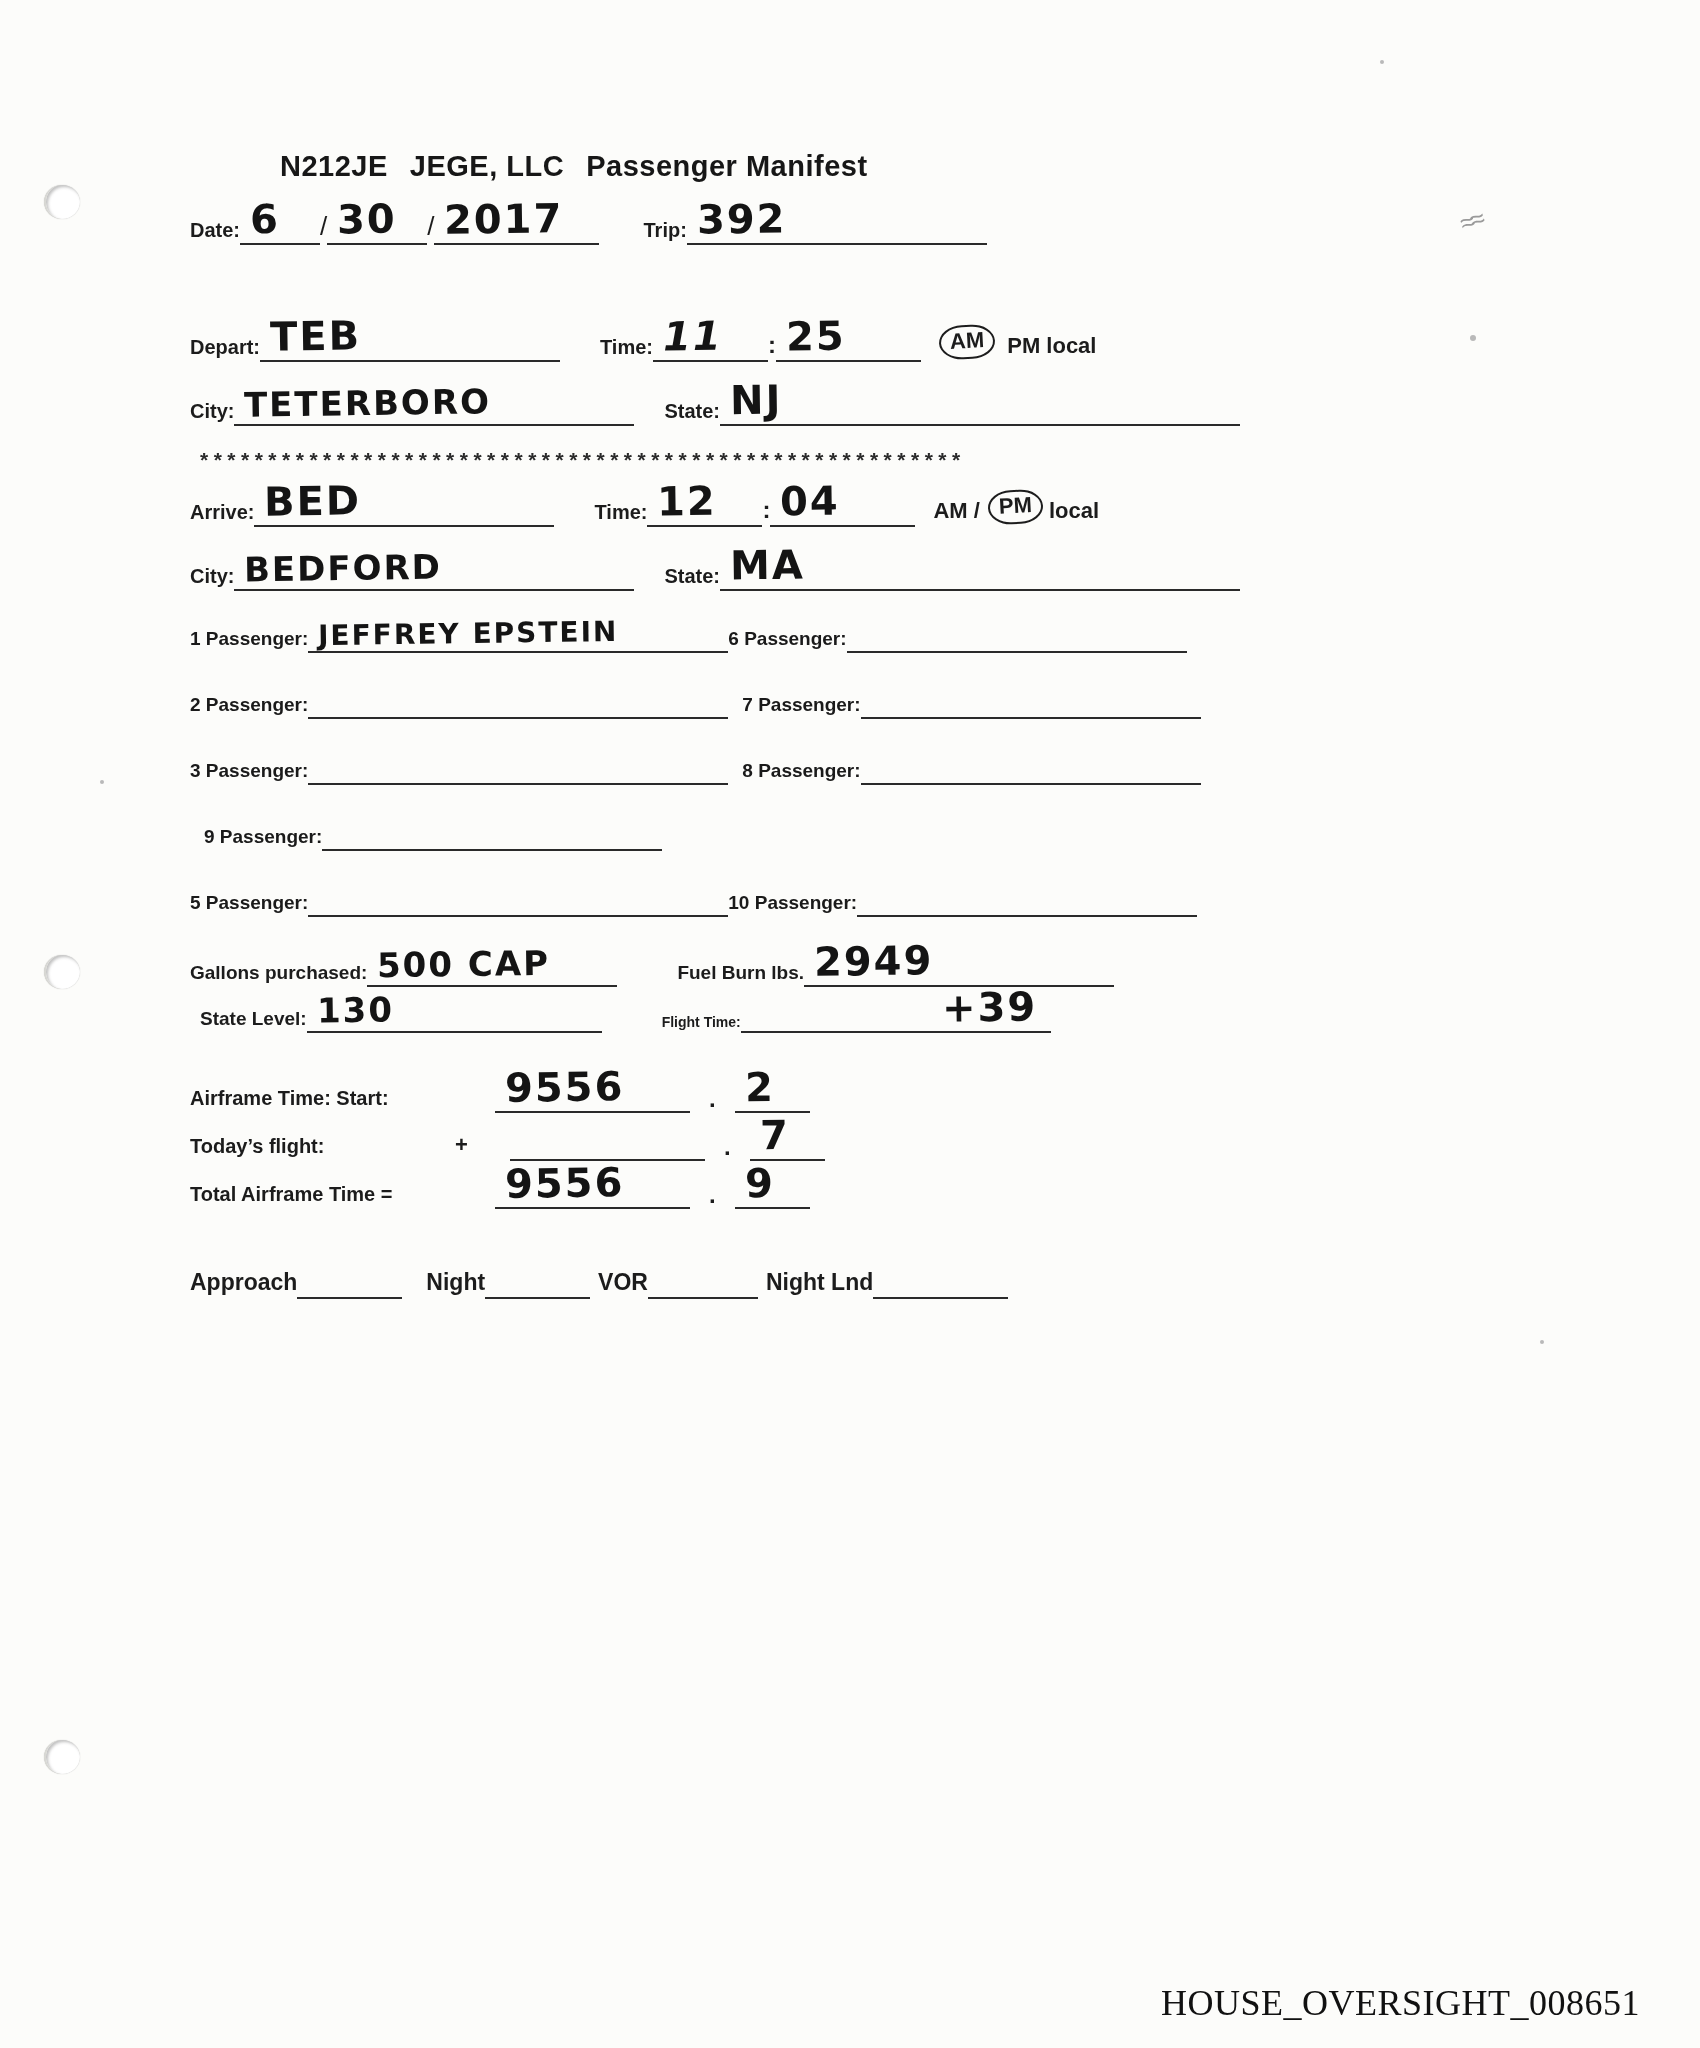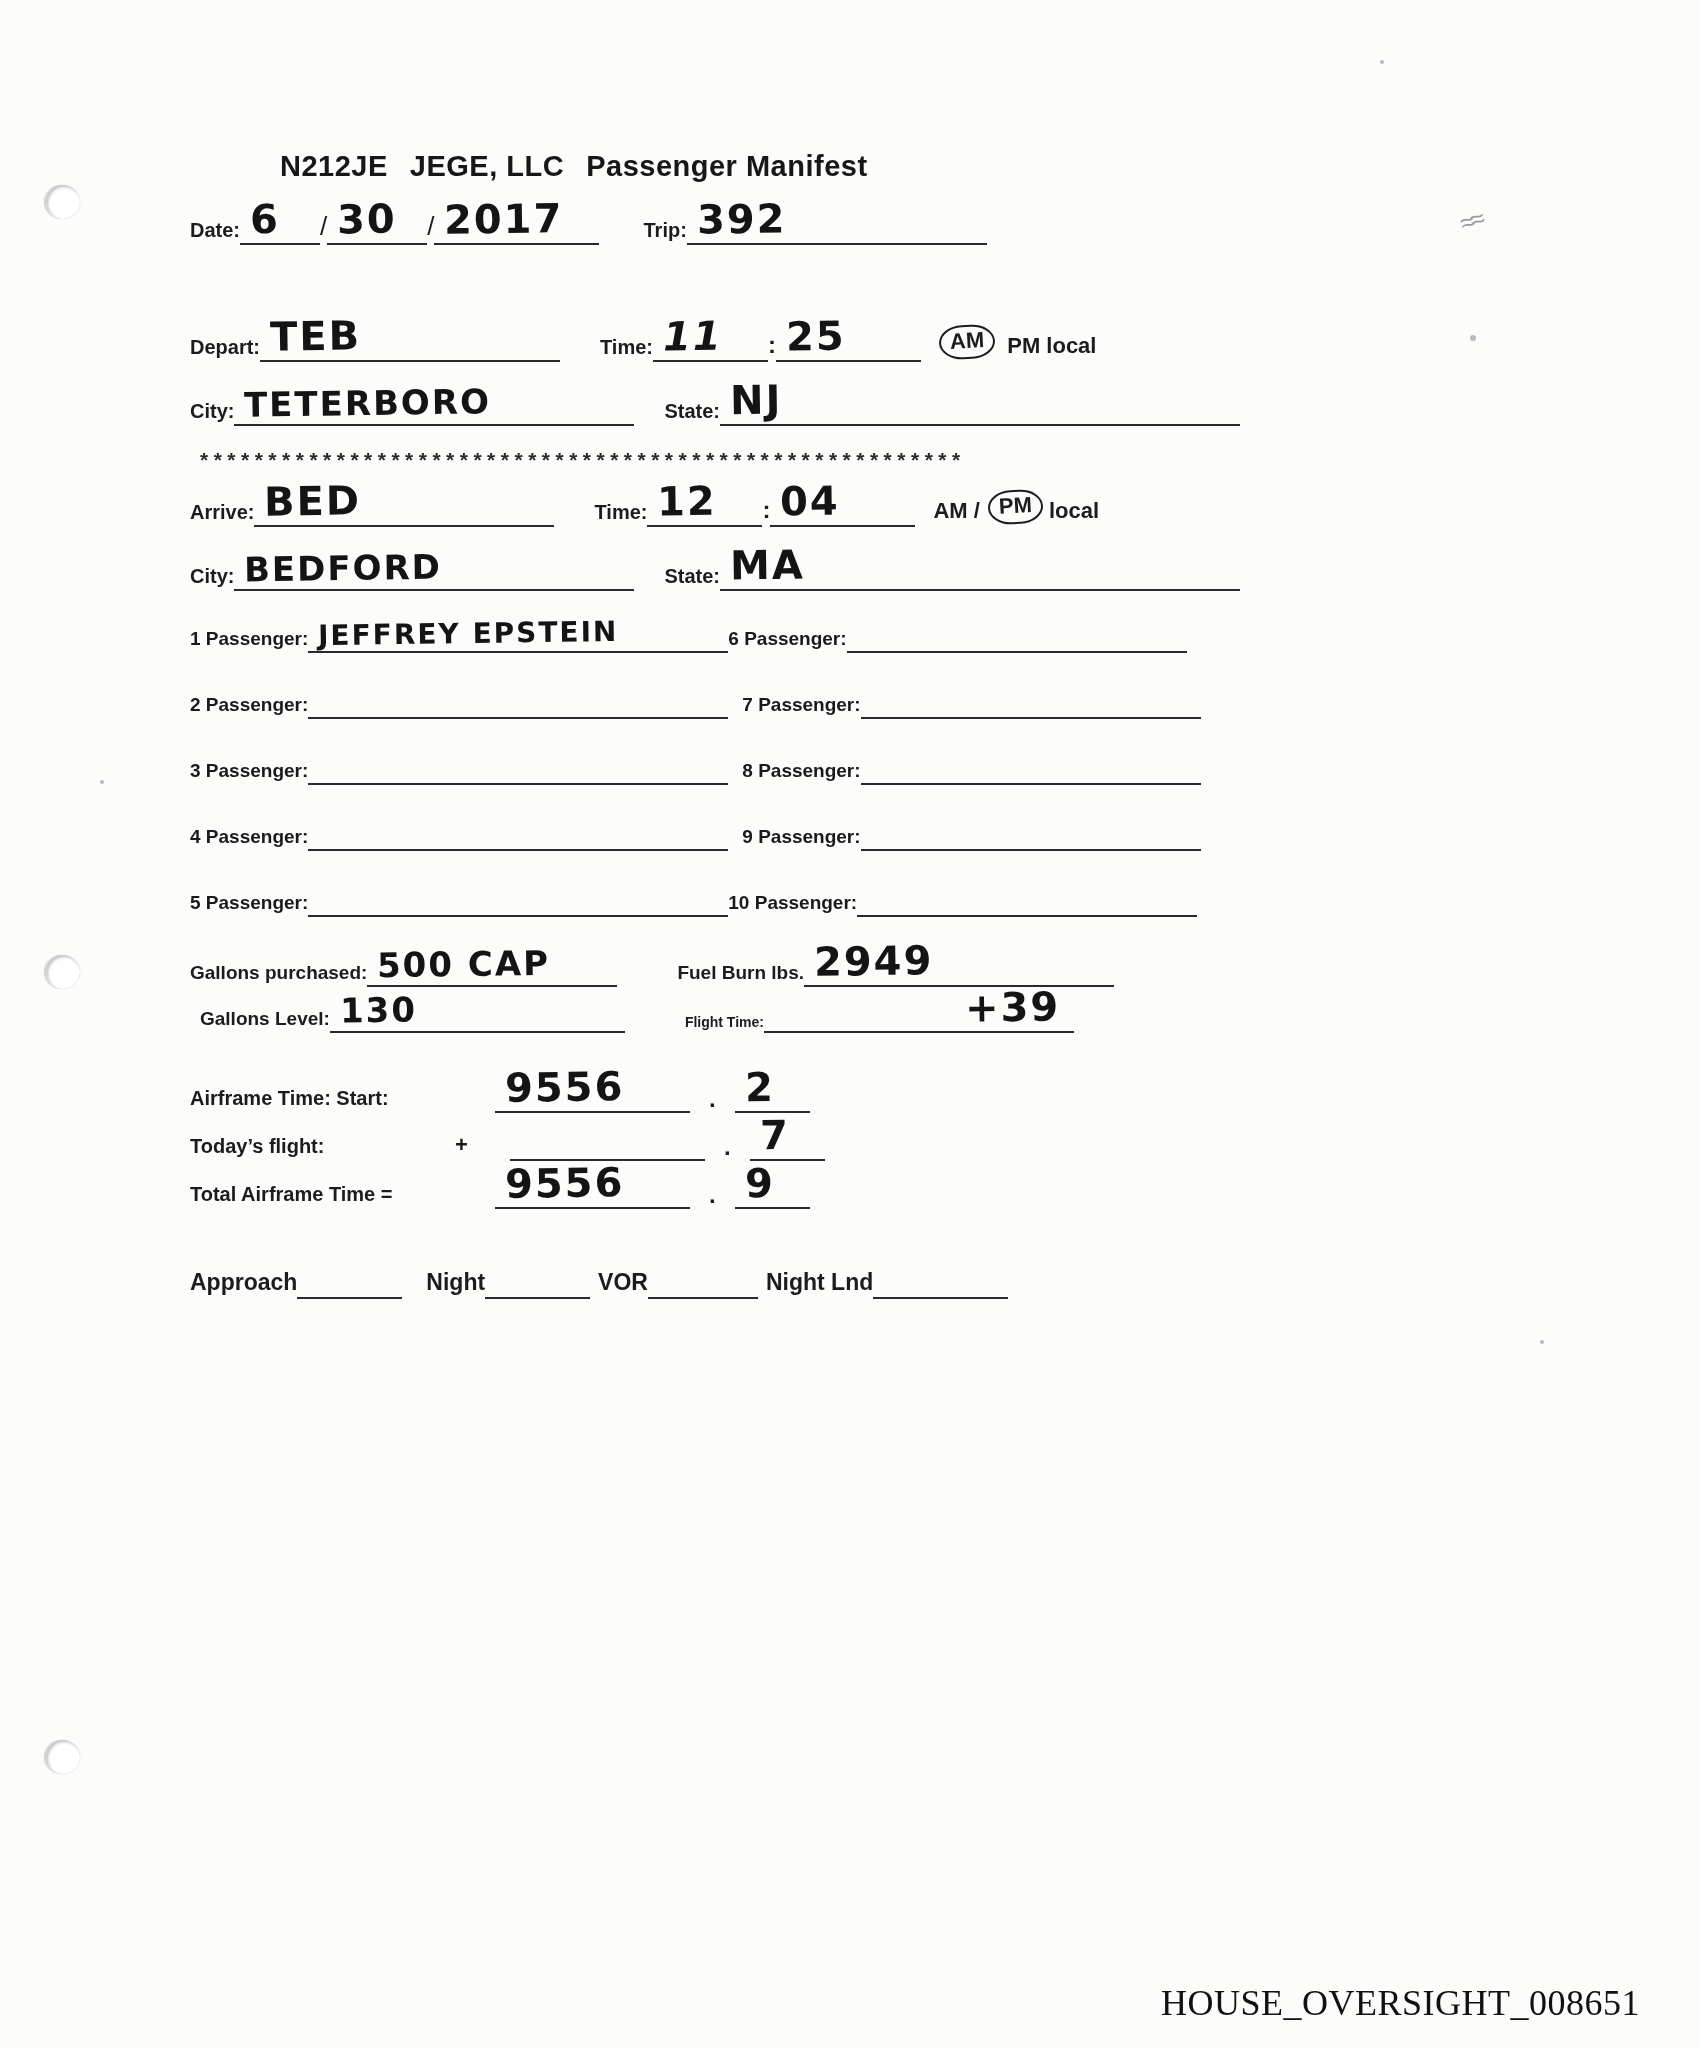--- a/index.html
+++ b/index.html
@@ -306,26 +306,20 @@
         </div>
         <div class="pax-col" style="margin-left:14px;">
           <span class="pax-lbl">8 Passenger:</span>
           <span class="fld" style="width:340px;height:30px;">
             <span class="hand sm"></span>
           </span>
         </div>
       </div>
 
       <div class="pax-row">
-        <div class="pax-col">
-          <span class="pax-lbl">4 Passenger:</span>
-          <span class="fld" style="width:420px;height:30px;">
-            <span class="hand sm"></span>
-          </span>
-        </div>
         <div class="pax-col" style="margin-left:14px;">
           <span class="pax-lbl">9 Passenger:</span>
           <span class="fld" style="width:340px;height:30px;">
             <span class="hand sm"></span>
           </span>
         </div>
       </div>
 
       <div class="pax-row">
         <div class="pax-col">
@@ -349,21 +343,21 @@
       <span class="fld" style="width:250px;">
         <span class="hand">500 CAP</span>
       </span>
       <span class="lbl" style="margin-left:60px;font-size:19px;">Fuel Burn lbs.</span>
       <span class="fld" style="width:310px;">
         <span class="hand lg">2949</span>
       </span>
     </div>
 
     <div class="row foot-line">
-      <span class="lbl" style="font-size:19px;margin-left:10px;">Gallons Level:</span>
+      <span class="lbl" style="font-size:19px;margin-left:10px;">State Level:</span>
       <span class="fld" style="width:295px;">
         <span class="hand">130</span>
       </span>
       <span class="lbl" style="margin-left:60px;font-size:14px;">Flight Time:</span>
       <span class="fld" style="width:310px;text-align:right;">
         <span class="hand lg" style="left:auto;right:14px;">+39</span>
       </span>
     </div>
 
     <div class="afr">

